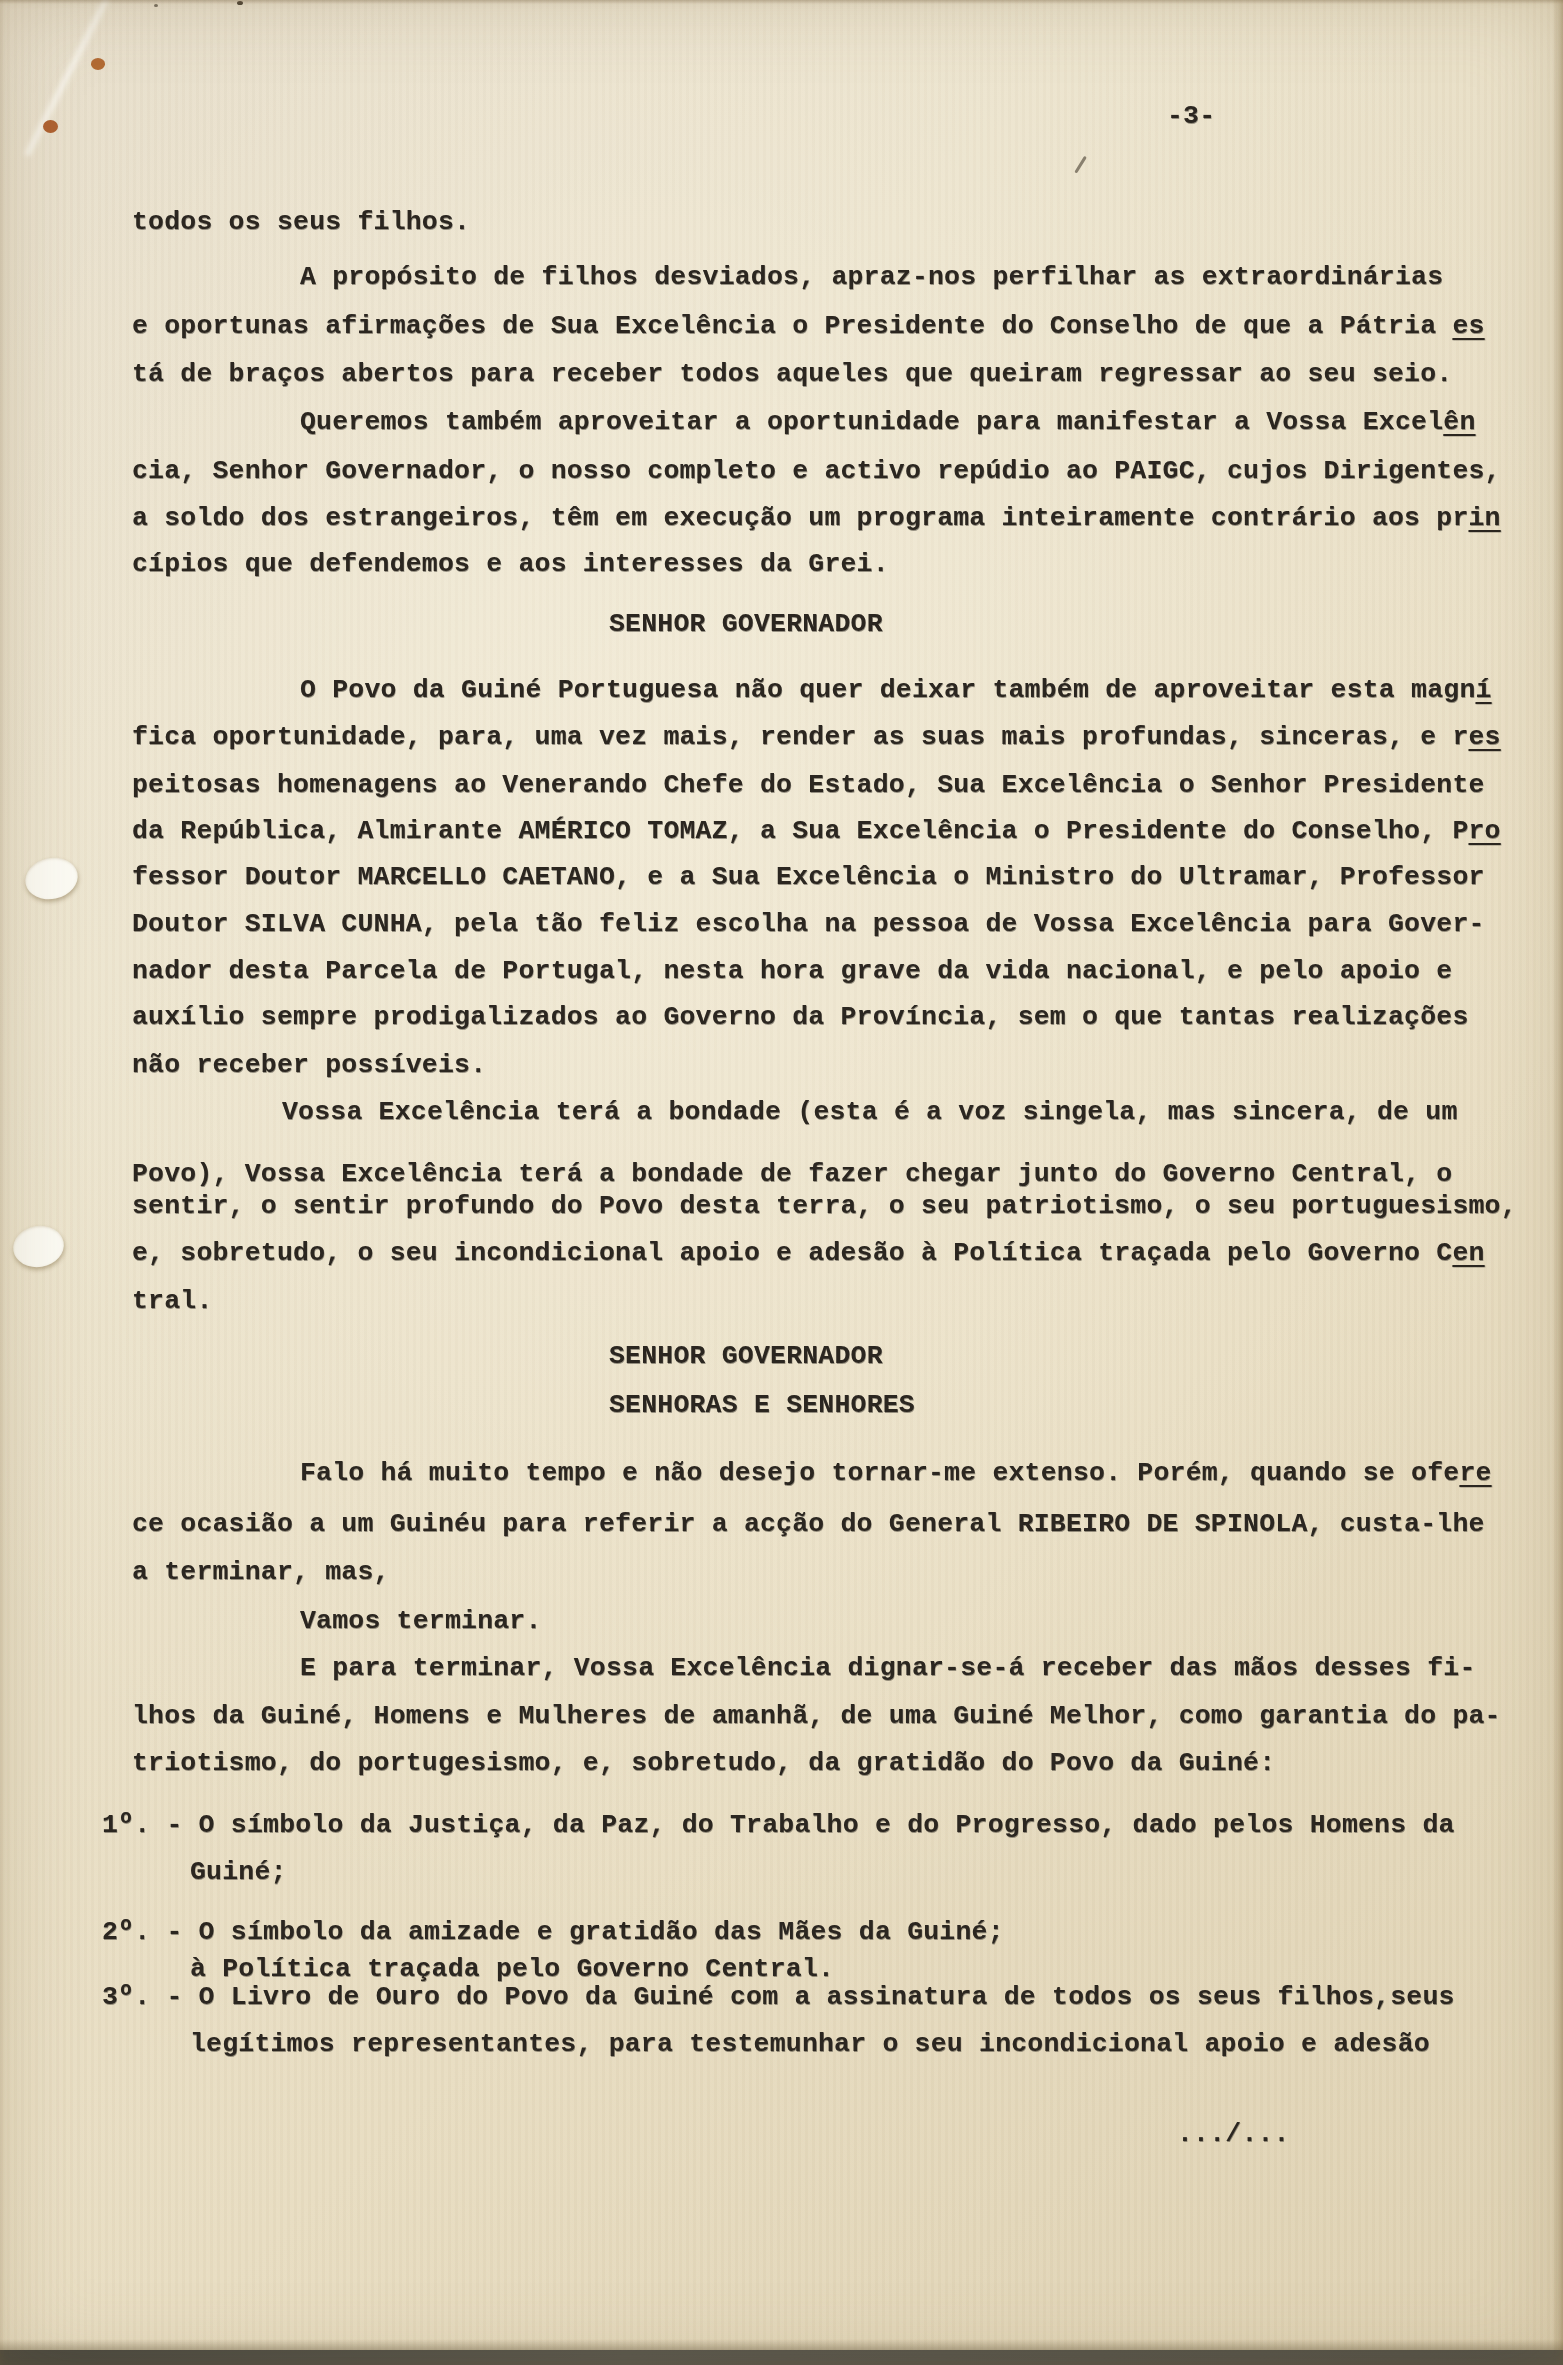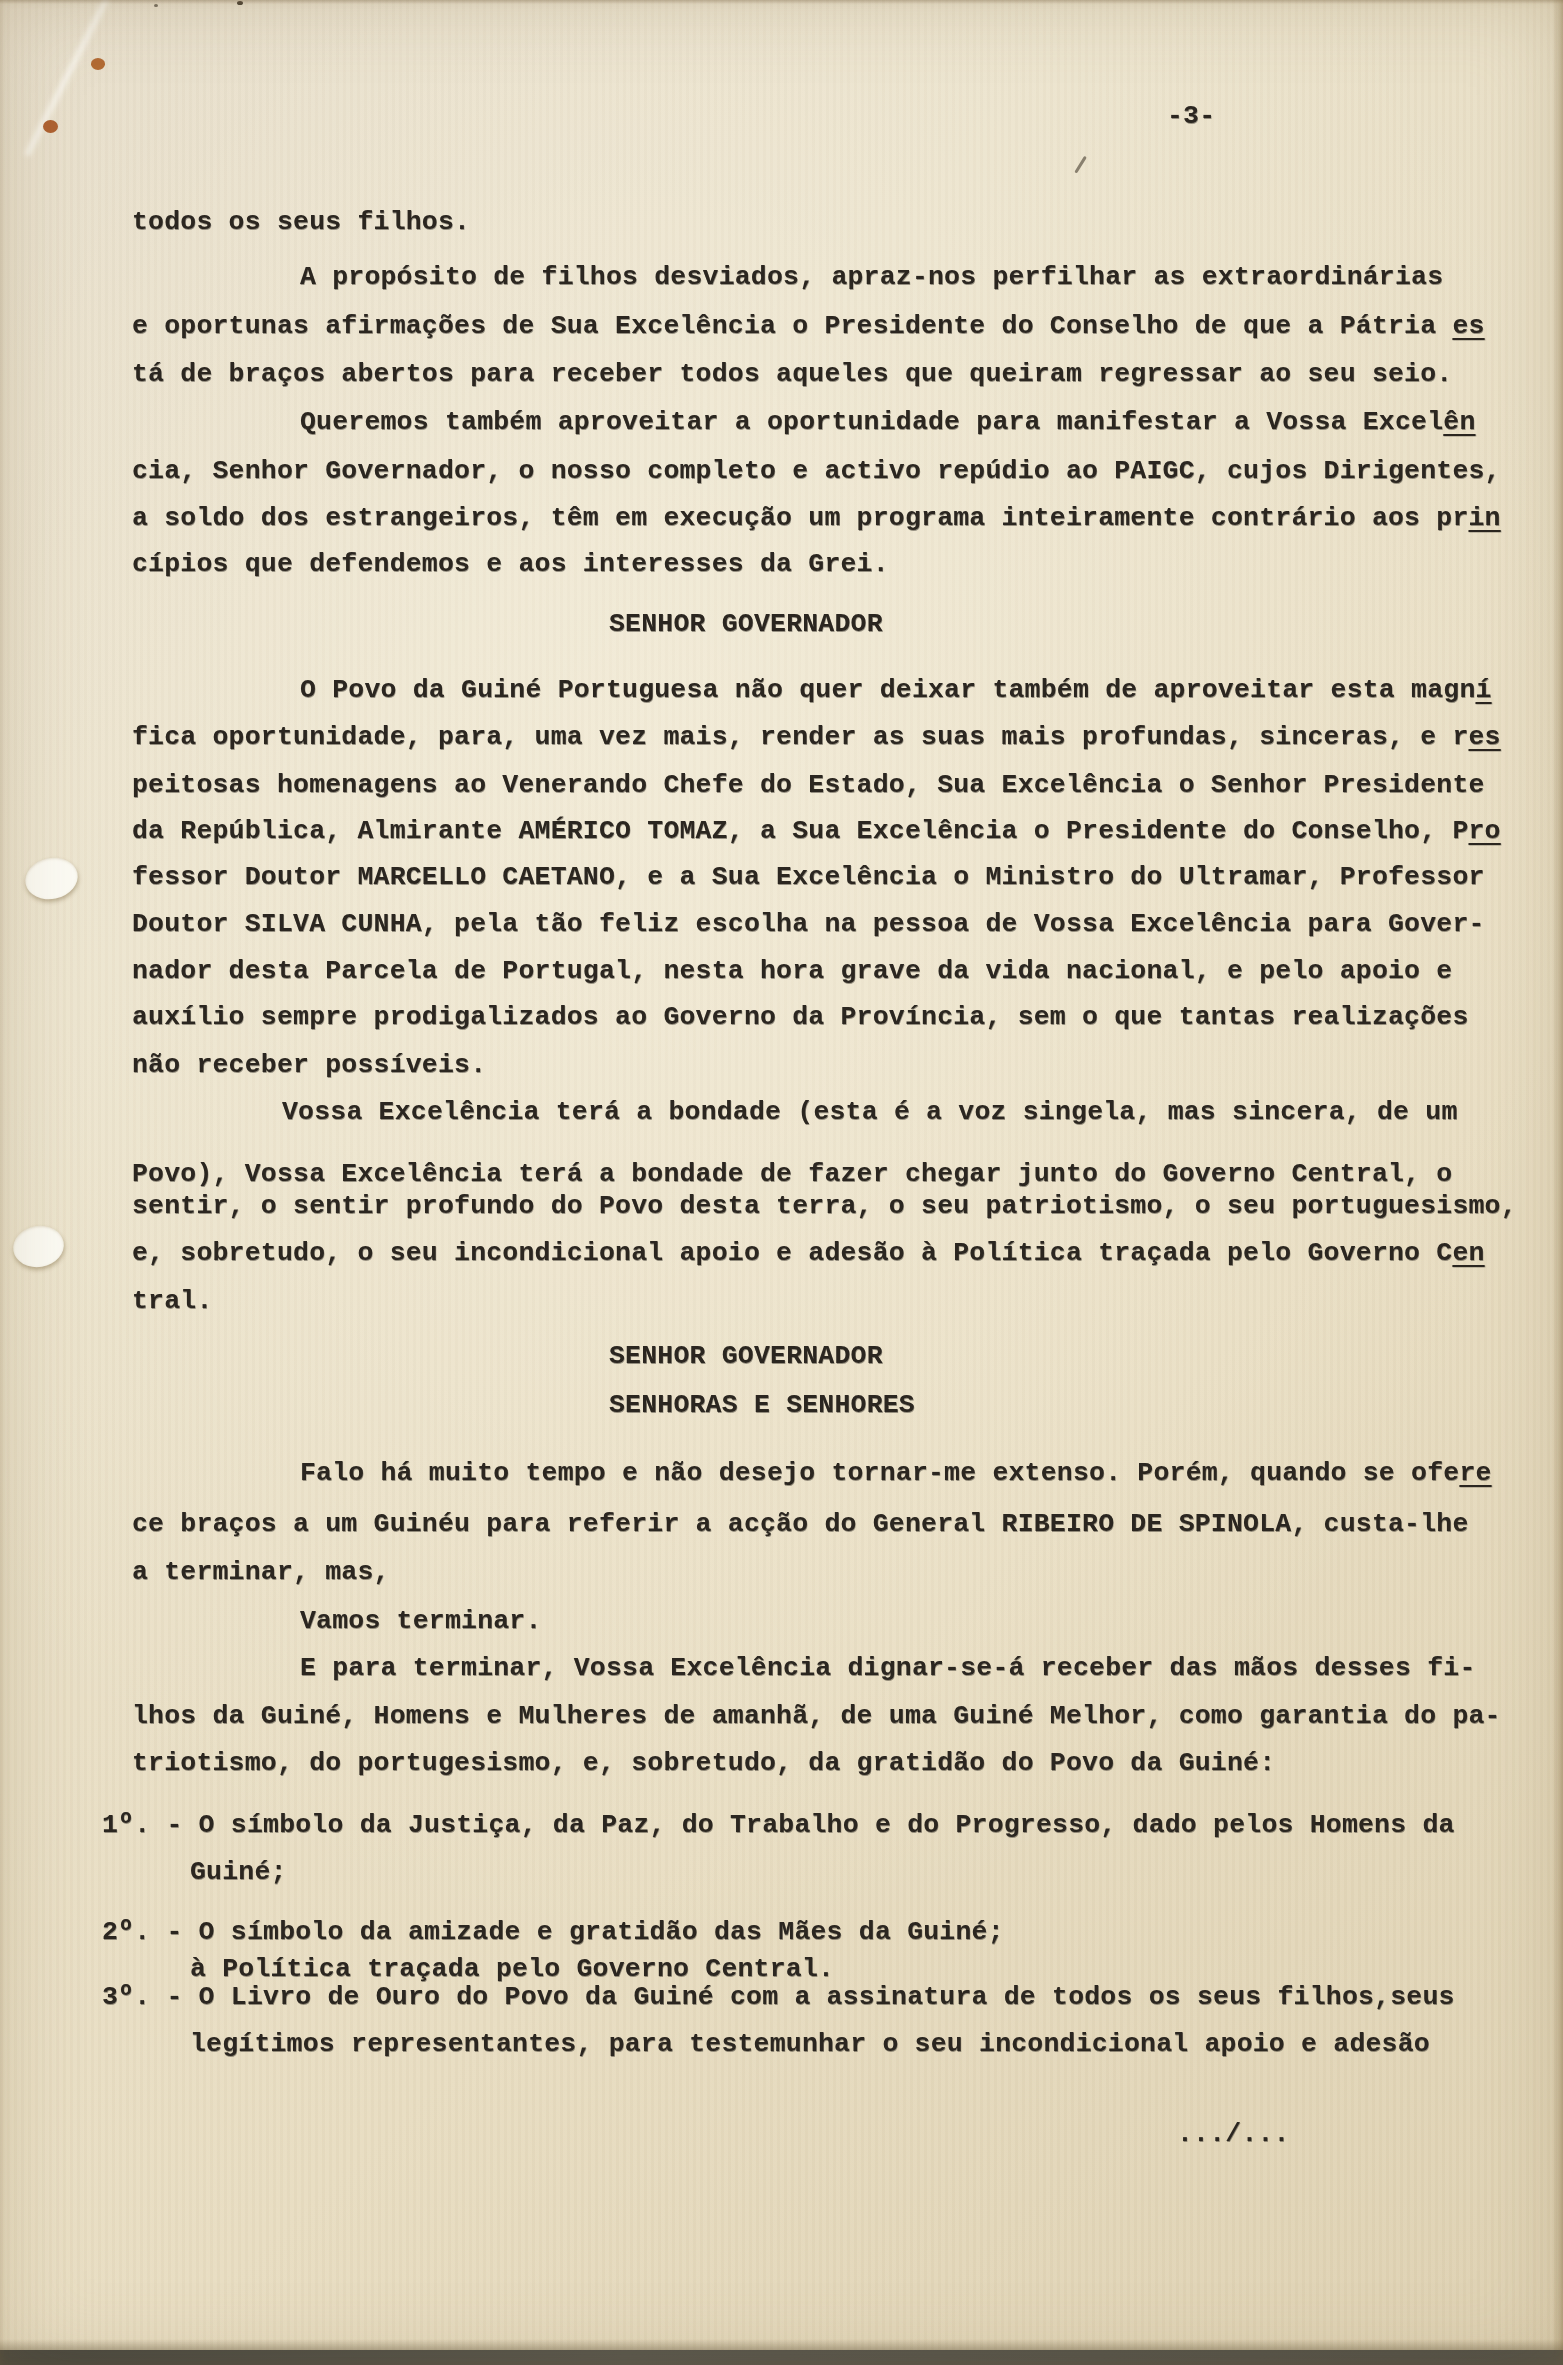--- a/index.html
+++ b/index.html
@@ -129,21 +129,21 @@
       <div class="tline" style="left: 132px; top: 1000px;">auxílio sempre prodigalizados ao Governo da Província, sem o que tantas realizações</div>
       <div class="tline" style="left: 132px; top: 1048px;">não receber possíveis.</div>
       <div class="tline" style="left: 282px; top: 1095px;">Vossa Excelência terá a bondade (esta é a voz singela, mas sincera, de um</div>
       <div class="tline" style="left: 132px; top: 1141px; margin-top: 16px;">Povo), Vossa Excelência terá a bondade de fazer chegar junto do Governo Central, o</div>
       <div class="tline" style="left: 132px; top: 1189px;">sentir, o sentir profundo do Povo desta terra, o seu patriotismo, o seu portuguesismo,</div>
       <div class="tline" style="left: 132px; top: 1236px;">e, sobretudo, o seu incondicional apoio e adesão à Política traçada pelo Governo C<span class="ul">en</span></div>
       <div class="tline" style="left: 132px; top: 1284px;">tral.</div>
       <div class="tline" style="left: 609px; top: 1339px;">SENHOR GOVERNADOR</div>
       <div class="tline" style="left: 609px; top: 1388px;">SENHORAS E SENHORES</div>
       <div class="tline" style="left: 300px; top: 1456px;">Falo há muito tempo e não desejo tornar-me extenso. Porém, quando se ofe<span class="ul">re</span></div>
-      <div class="tline" style="left: 132px; top: 1507px;">ce braços a um Guinéu para referir a acção do General RIBEIRO DE SPINOLA, custa-lhe</div>
+      <div class="tline" style="left: 132px; top: 1507px;">ce ocasião a um Guinéu para referir a acção do General RIBEIRO DE SPINOLA, custa-lhe</div>
       <div class="tline" style="left: 132px; top: 1555px;">a terminar, mas,</div>
       <div class="tline" style="left: 300px; top: 1604px;">Vamos terminar.</div>
       <div class="tline" style="left: 300px; top: 1651px;">E para terminar, Vossa Excelência dignar-se-á receber das mãos desses fi-</div>
       <div class="tline" style="left: 132px; top: 1699px;">lhos da Guiné, Homens e Mulheres de amanhã, de uma Guiné Melhor, como garantia do pa-</div>
       <div class="tline" style="left: 132px; top: 1746px;">triotismo, do portugesismo, e, sobretudo, da gratidão do Povo da Guiné:</div>
       <div class="tline" style="left: 102px; top: 1808px;">1º. - O símbolo da Justiça, da Paz, do Trabalho e do Progresso, dado pelos Homens da</div>
       <div class="tline" style="left: 190px; top: 1855px;">Guiné;</div>
       <div class="tline" style="left: 102px; top: 1915px;">2º. - O símbolo da amizade e gratidão das Mães da Guiné;</div>
       <div class="tline" style="left: 102px; top: 1980px;">3º. - O Livro de Ouro do Povo da Guiné com a assinatura de todos os seus filhos,seus</div>
       <div class="tline" style="left: 190px; top: 2027px;">legítimos representantes, para testemunhar o seu incondicional apoio e adesão</div>

